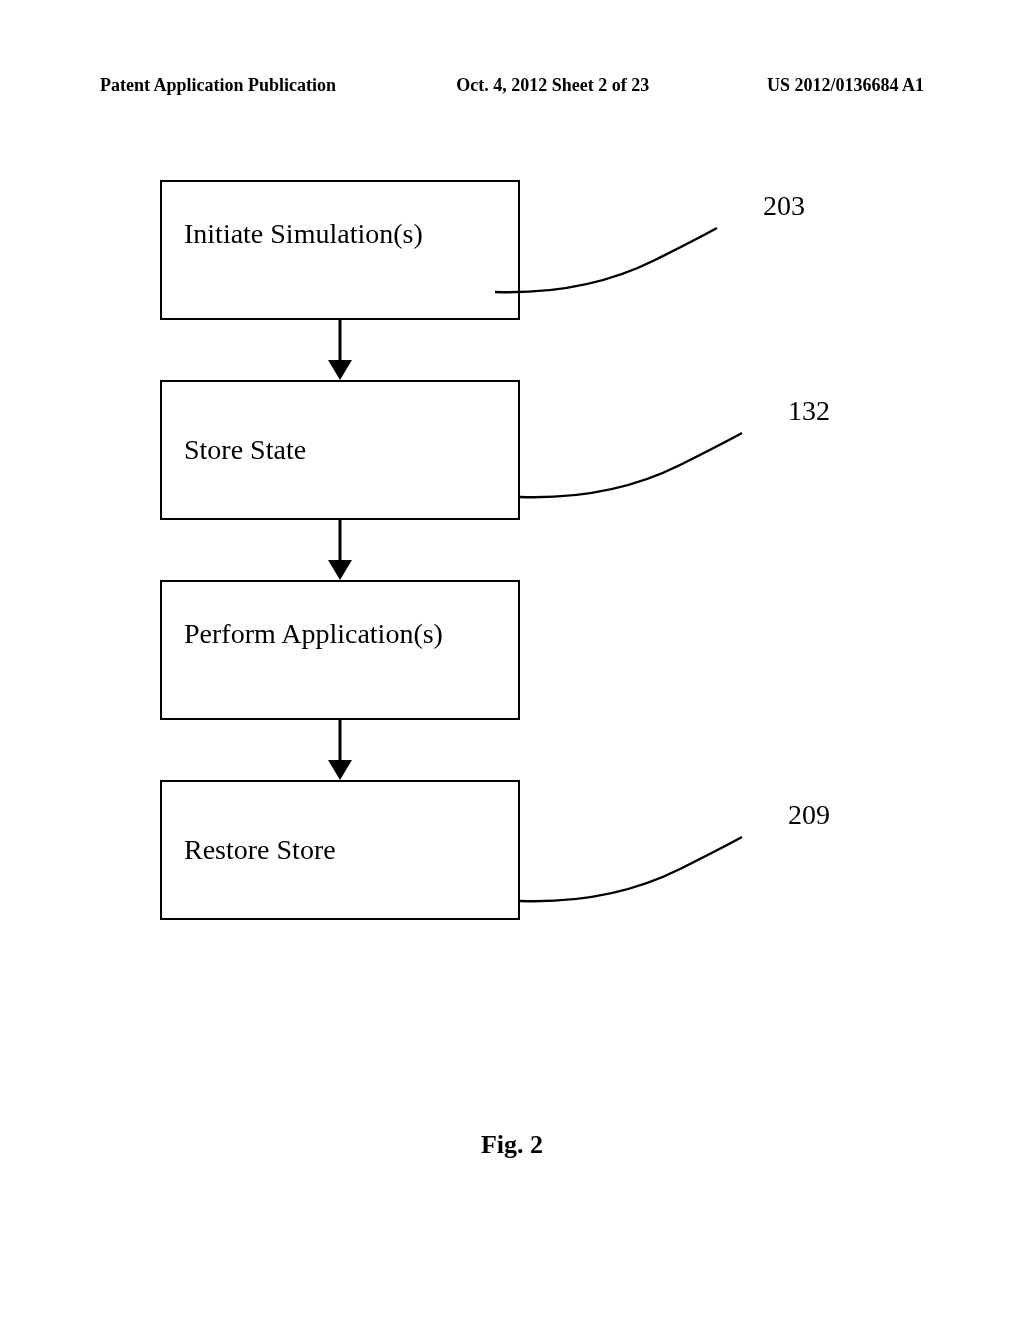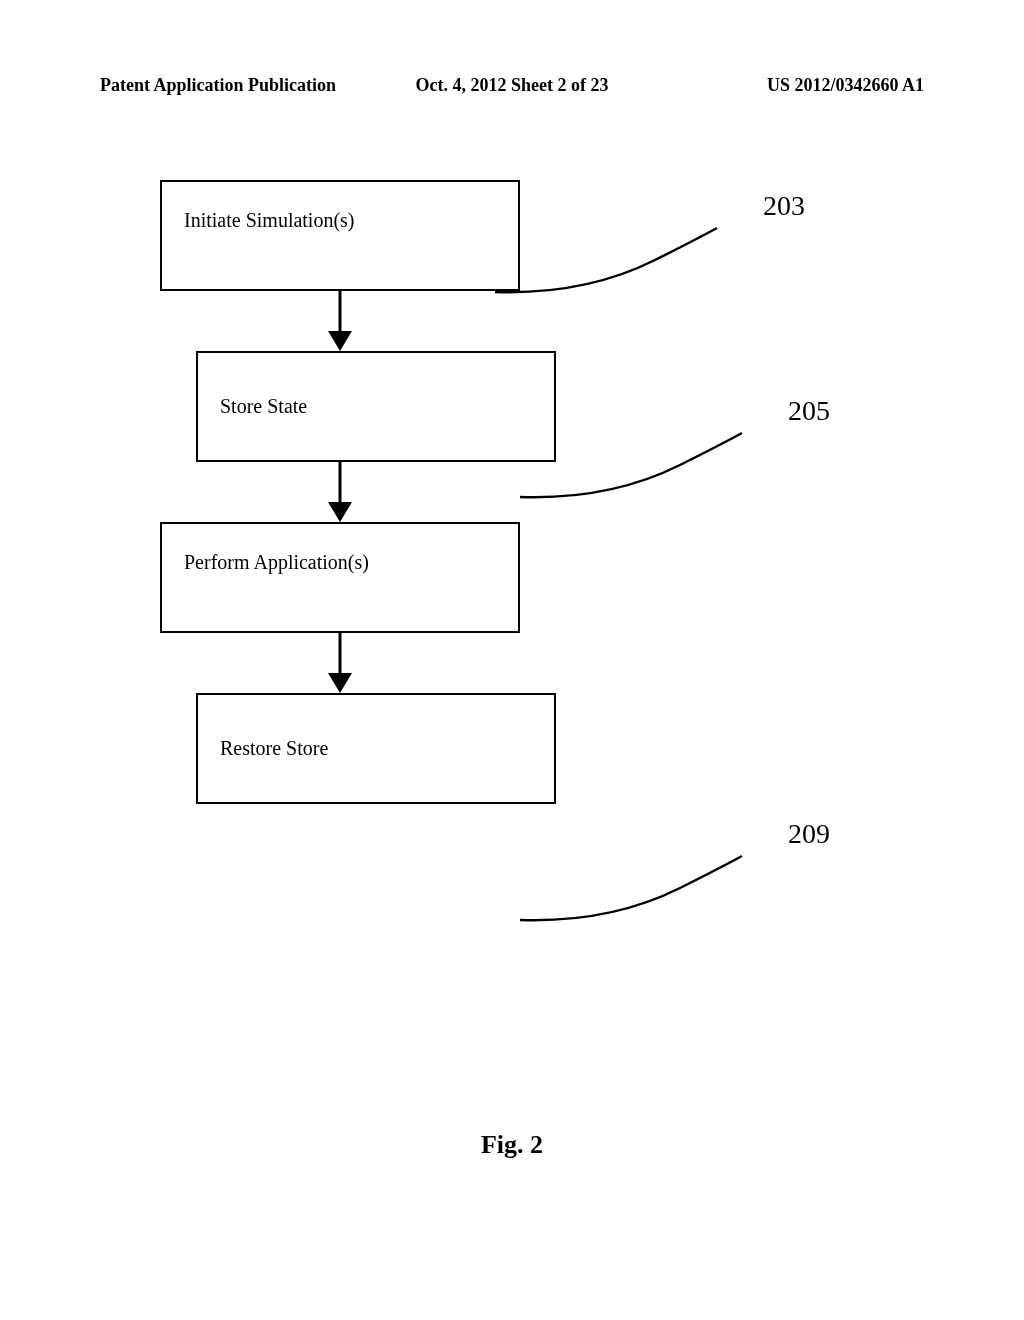--- a/index.html
+++ b/index.html
@@ -27,50 +27,49 @@
       font-size: 18px;
       font-weight: bold;
     }
     
     .header-left {
       flex: 1;
     }
     
     .header-center {
       flex: 1;
-      text-align: center;
+      text-align: right;
     }
     
     .header-right {
       flex: 1;
       text-align: right;
     }
     
     .diagram-container {
       position: absolute;
       top: 180px;
       left: 160px;
       width: 700px;
     }
     
     .flow-box {
       width: 360px;
-      height: 111px;
+      height: 140px;
       border: 2px solid black;
       display: flex;
       align-items: flex-start;
-      padding: 27px 22px;
-      font-size: 20px;
+      padding: 36px 22px;
+      font-size: 28px;
       position: relative;
       background: white;
     }
     
     .flow-box-centered {
       align-items: center;
-      margin-left: 36px;
     }
     
     .arrow-container {
       width: 360px;
       height: 60px;
       position: relative;
     }
     
     .arrow-line {
       position: absolute;
@@ -109,21 +108,21 @@
       top: 215px;
       left: 420px;
     }
     
     .label-207 {
       top: 430px;
       left: 420px;
     }
     
     .label-209 {
-      top: 638px;
+      top: 619px;
       left: 420px;
     }
     
     .label-text {
       position: absolute;
       right: 0;
       top: 0;
       font-size: 28px;
     }
     
@@ -144,21 +143,21 @@
       font-size: 26px;
       font-weight: bold;
     }
   </style>
 </head>
 <body>
 
 <div class="header">
   <div class="header-left">Patent Application Publication</div>
   <div class="header-center">Oct. 4, 2012   Sheet 2 of 23</div>
-  <div class="header-right">US 2012/0342660 A1</div>
+  <div class="header-right">US 2012/0136684 A1</div>
 </div>
 
 <div class="diagram-container">
 
   <div class="flow-box">
     <span>Initiate Simulation(s)</span>
   </div>
 
   <div class="label-wrapper label-203">
     <svg class="connector-curve" viewBox="0 0 280 75">
@@ -173,21 +172,21 @@
   </div>
 
   <div class="flow-box flow-box-centered">
     <span>Store State</span>
   </div>
 
   <div class="label-wrapper label-205">
     <svg class="connector-curve" viewBox="0 0 280 75">
       <path d="M 0 72 Q 90 75 160 40 Q 200 20 222 8" stroke="black" stroke-width="2.5" fill="none"></path>
     </svg>
-    <span class="label-text">205</span>
+    <span class="label-text">132</span>
   </div>
 
   <div class="arrow-container">
     <div class="arrow-line"></div>
     <div class="arrow-head"></div>
   </div>
 
   <div class="flow-box">
     <span>Perform Application(s)</span>
   </div>

